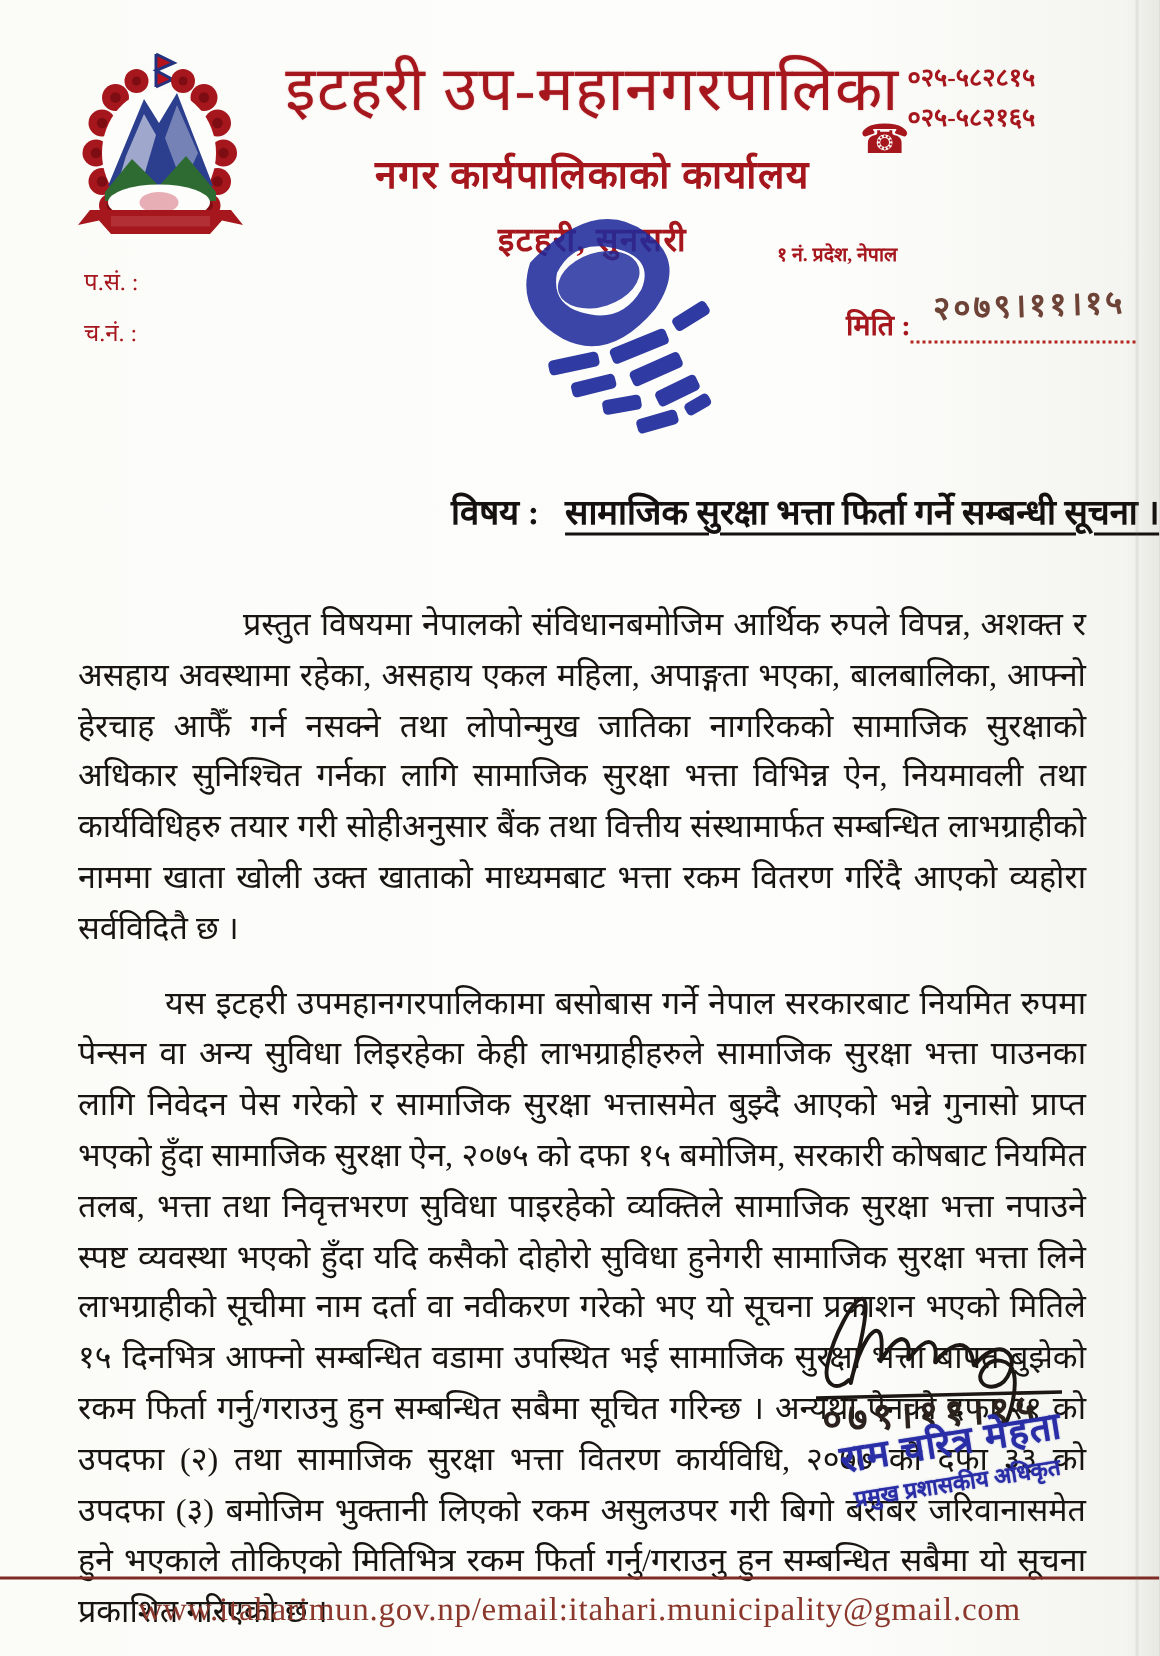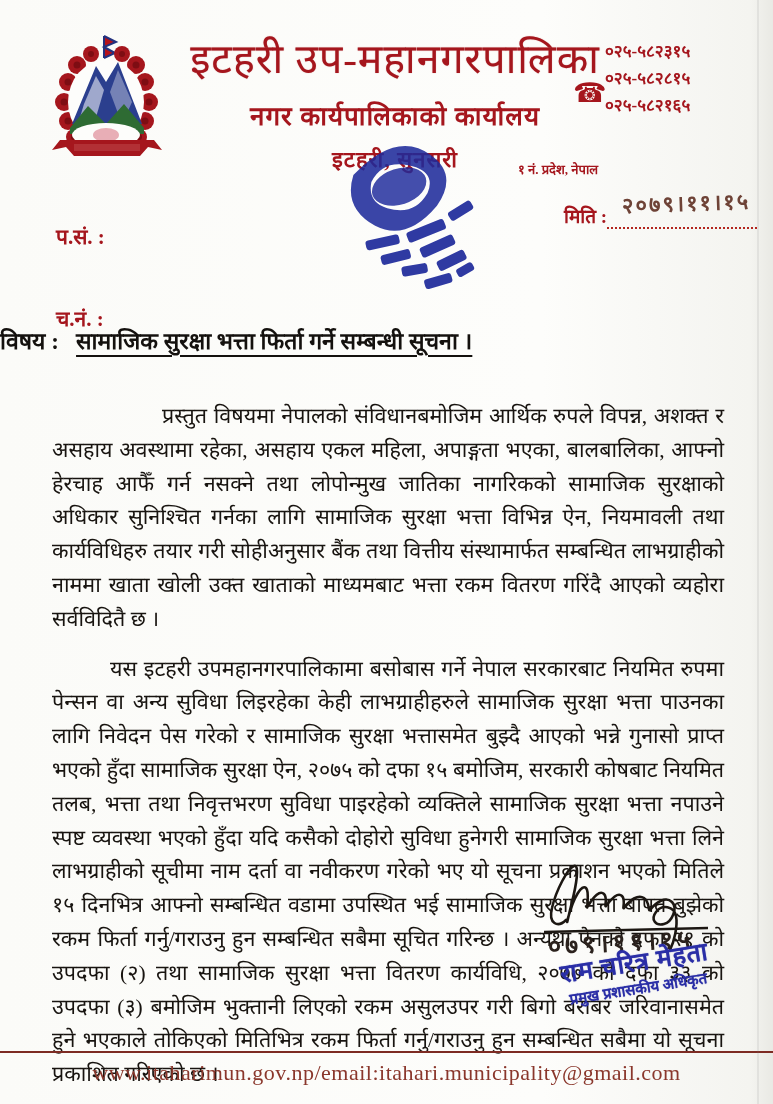--- a/index.html
+++ b/index.html
@@ -14,31 +14,31 @@
   .title-block{position:absolute;left:160px;top:36px;width:470px;text-align:center;}
   .muni-name{font-size:41px;font-weight:400;color:#a5161d;line-height:1.15;
     text-shadow:0 0 1px rgba(165,22,29,.45);letter-spacing:1px;}
   .office-name{font-size:26px;font-weight:700;color:#a5161d;margin-top:14px;letter-spacing:1px;}
   .address-line{font-size:22px;font-weight:700;color:#a5161d;margin-top:10px;letter-spacing:1px;text-align:center;}
   .phone-block{position:absolute;right:8px;top:38px;width:160px;text-align:left;}
   .phone-icon{position:absolute;left:-32px;top:42px;font-size:27px;color:#a5161d;line-height:1;}
   .phone-num{font-size:17px;font-weight:700;color:#a5161d;line-height:27px;white-space:nowrap;}
   
   .meta-left{position:absolute;left:56px;top:172px;}
-  .meta-label{font-size:21px;font-weight:700;color:#a5161d;line-height:34px;margin-top:48px;}
+  .meta-label{font-size:16px;font-weight:400;color:#a5161d;line-height:34px;}
   .province-line{position:absolute;left:518px;top:160px;font-size:13px;font-weight:700;color:#a5161d;}
   .date-wrap{position:absolute;left:564px;top:203px;width:200px;}
   .date-label{font-size:19px;font-weight:700;color:#a5161d;display:inline-block;vertical-align:bottom;}
   .date-line{display:inline-block;width:150px;border-bottom:2px dotted #b3261f;height:24px;vertical-align:bottom;}
   .date-value{position:absolute;left:58px;top:-16px;font-size:22px;color:#6e4337;
     transform:rotate(-2deg);letter-spacing:2px;font-weight:700;}
   
   .ink-stamp{position:absolute;left:330px;top:126px;width:185px;height:185px;opacity:.92;}
   
-  .subject{position:absolute;left:0;top:324px;width:100%;text-align:left;
+  .subject{position:absolute;left:0;top:324px;width:100%;text-align:right;
     font-size:23px;font-weight:700;color:#14110e;}
   .subject-underline{text-decoration:underline;text-underline-offset:6px;text-decoration-thickness:2px;}
   
   .body-text{position:absolute;left:52px;top:400px;width:672px;
     font-size:21.5px;line-height:33.8px;color:#181410;text-align:justify;}
   .body-text p{margin:0;}
   .para1{text-indent:110px;}
   .para2{text-indent:58px;margin-top:16px !important;}
   
   .sig-wrap{position:absolute;left:520px;top:858px;width:230px;height:160px;}
@@ -114,21 +114,20 @@
   </div>
 
   <div class="title-block">
     <div class="muni-name">इटहरी उप-महानगरपालिका</div>
     <div class="office-name">नगर कार्यपालिकाको कार्यालय</div>
     <div class="address-line">इटहरी, सुनसरी</div>
   </div>
 
   <div class="phone-block">
     <span class="phone-icon">☎</span>
-    <div class="phone-num">०२५-५८२३१५</div>
     <div class="phone-num">०२५-५८२८१५</div>
     <div class="phone-num">०२५-५८२१६५</div>
   </div>
 
   <div class="meta-left">
     <div class="meta-label">प.सं.  :</div>
     <div class="meta-label">च.नं. :</div>
   </div>
   <div class="province-line">१ नं. प्रदेश, नेपाल</div>
   <div class="date-wrap">

